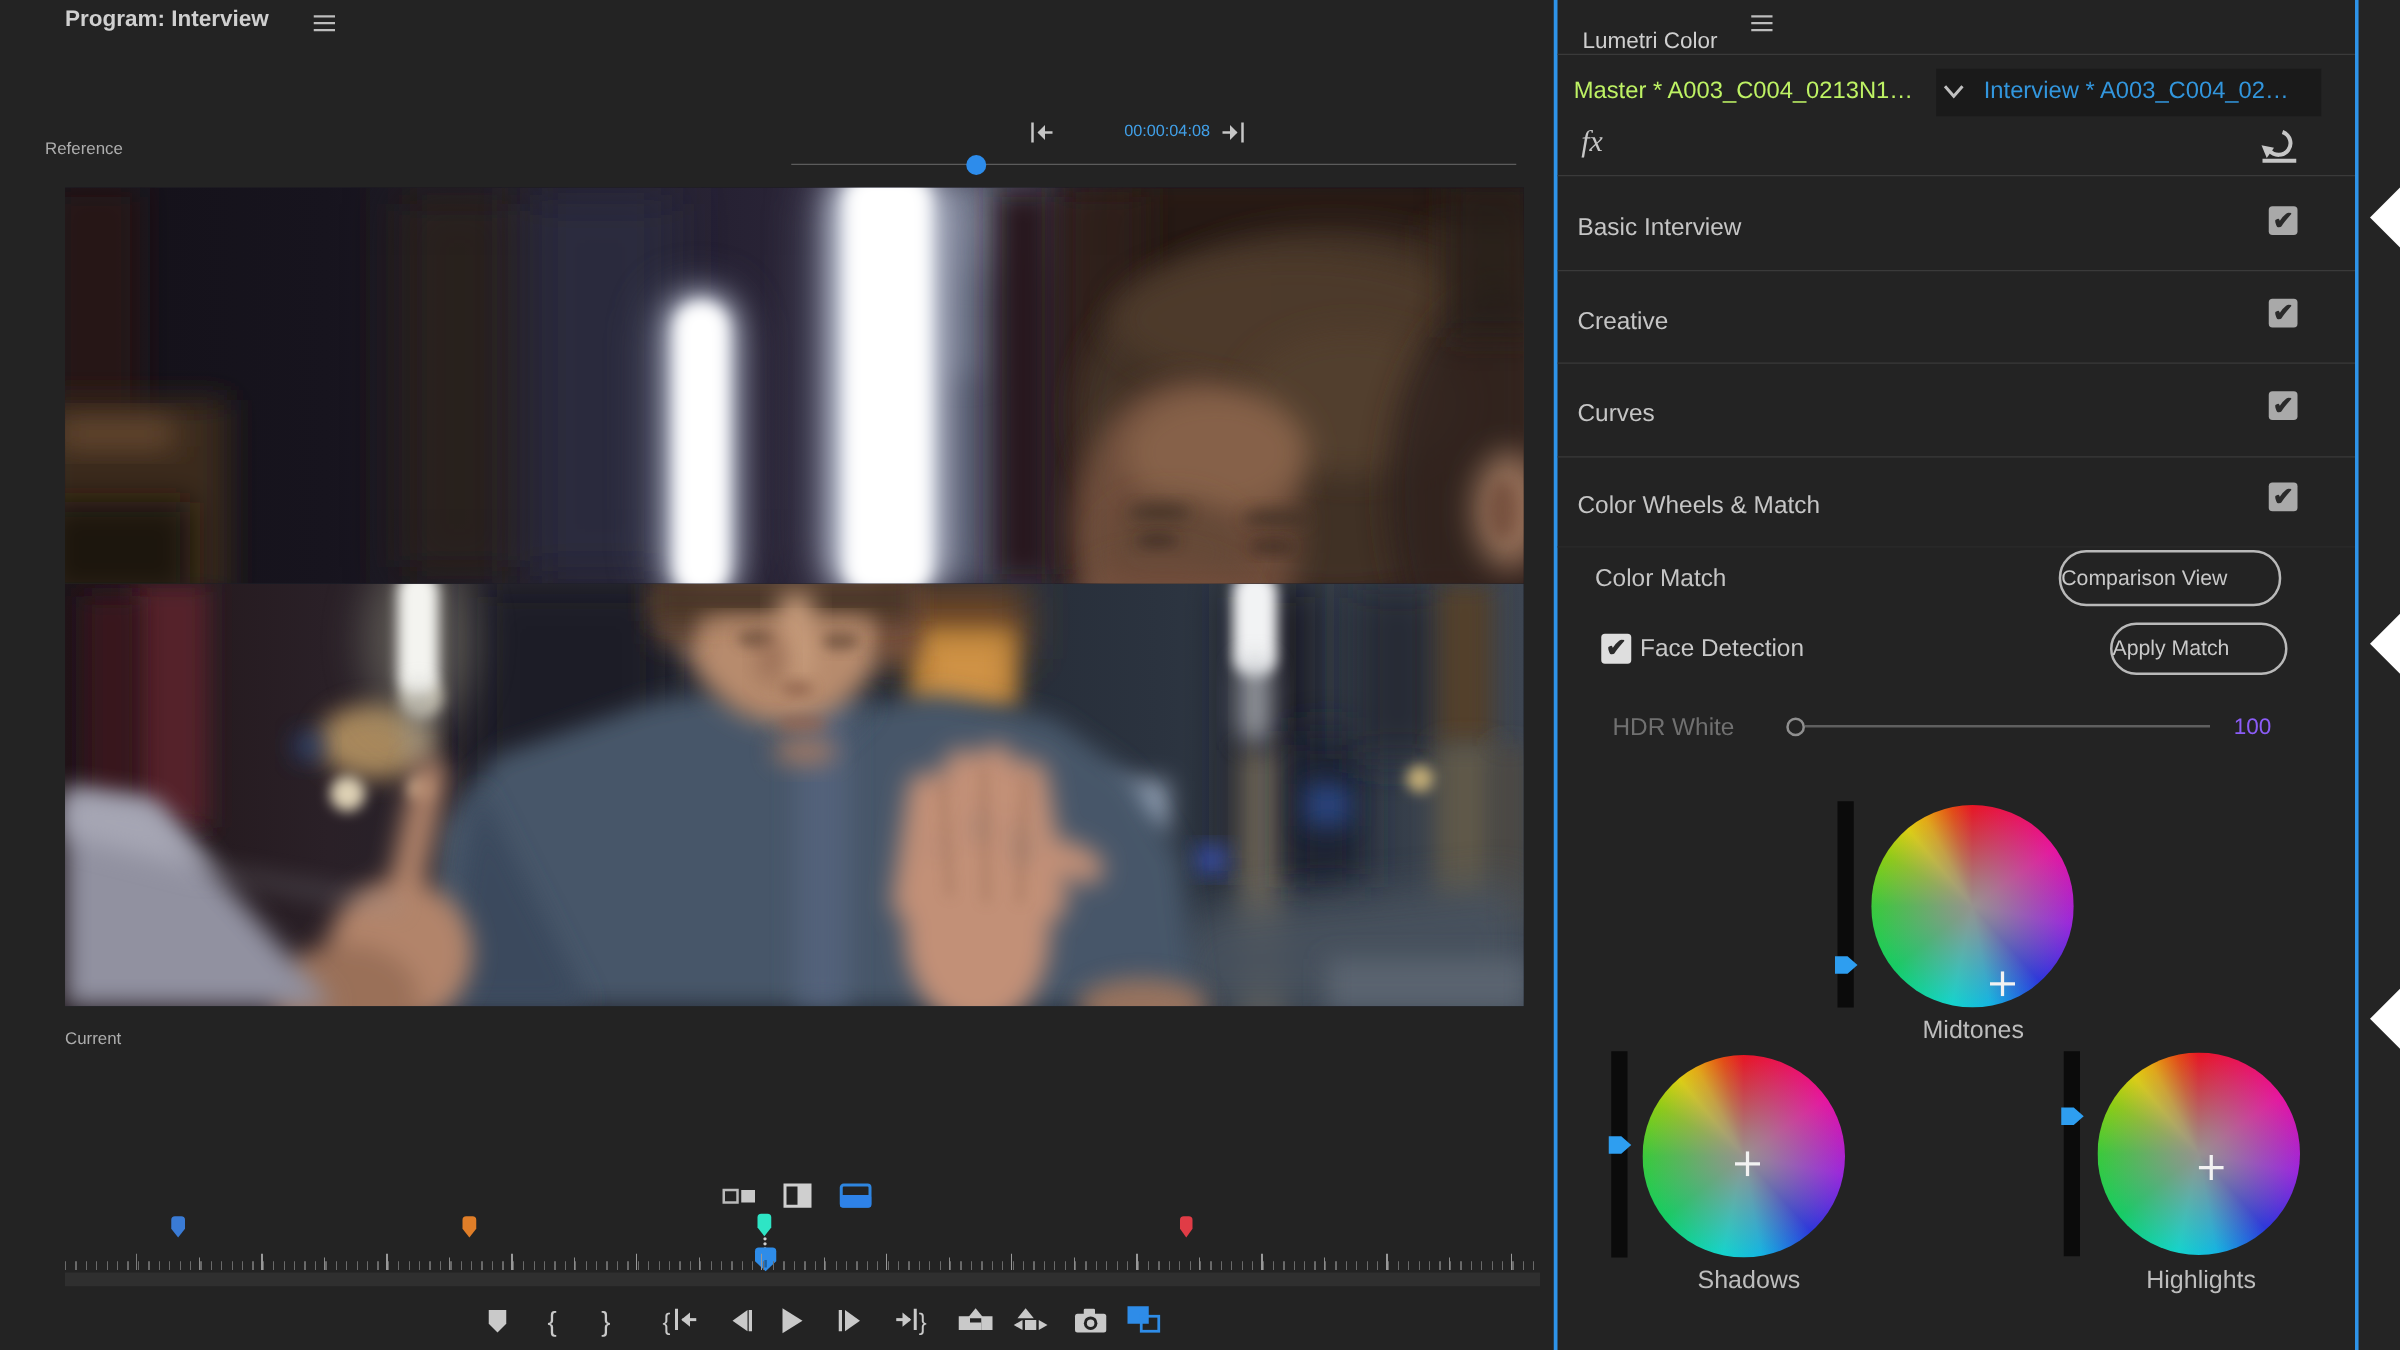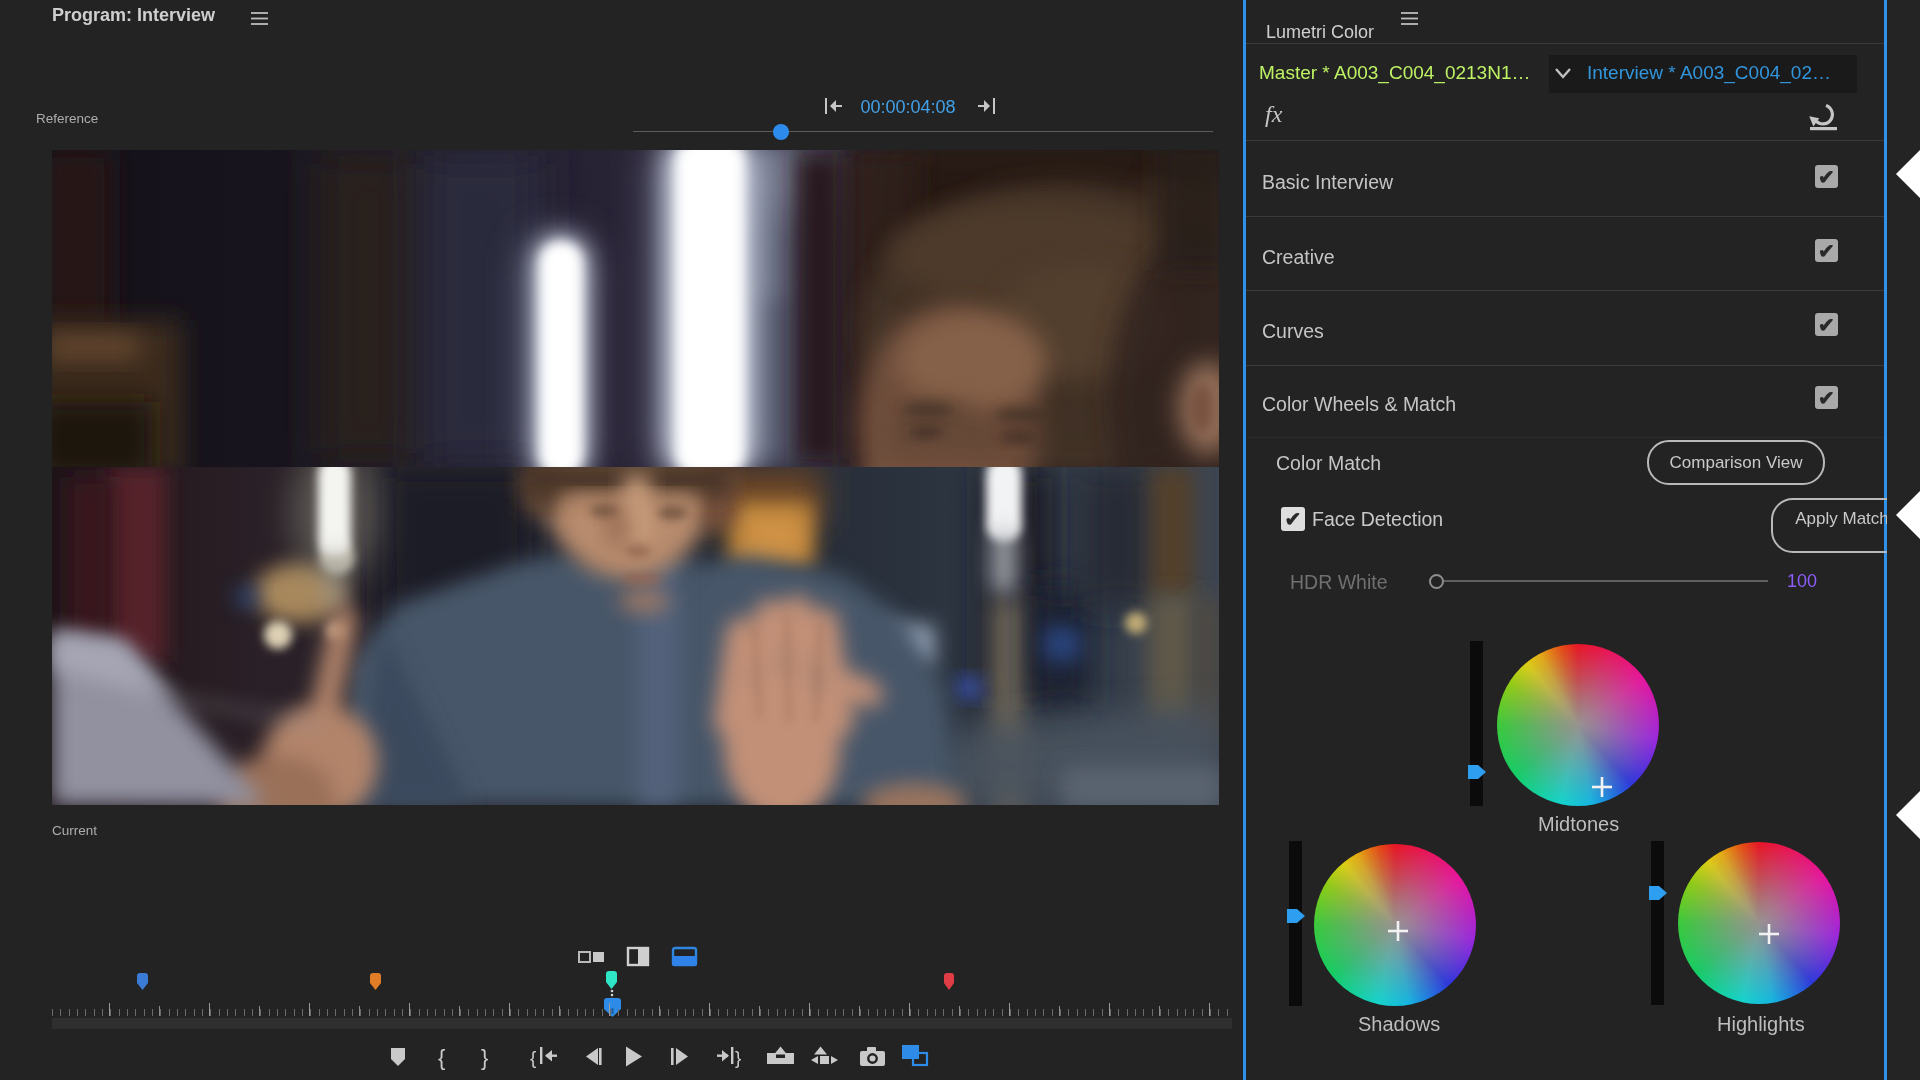--- a/index.html
+++ b/index.html
@@ -1,20 +1,20 @@
 <!DOCTYPE html>
 <html><head><meta charset="utf-8">
 <style>
 *{margin:0;padding:0;box-sizing:border-box}
 html,body{width:1920px;height:1080px;background:#232323;font-family:"Liberation Sans",sans-serif;overflow:hidden;-webkit-font-smoothing:antialiased}
 .abs{position:absolute}
 body{position:relative}
 .sep{position:absolute;height:1px;background:#3a3a3a}
 .cb{position:absolute;width:23px;height:23px;background:#a9a9a9;border-radius:3px;color:#2a2a2a;font-size:20px;font-weight:bold;text-align:center;line-height:24px}
-.btn{position:absolute;border:2px solid #b9b9b9;border-radius:22px;color:#c9c9c9;font-size:17px;text-align:center}
+.btn{position:absolute;border:2px solid #b9b9b9;border-radius:22px;color:#c9c9c9;font-size:17px;text-align:left}
 .rowtxt{position:absolute;color:#c5c5c5;font-size:19.5px}
 .wheel{position:absolute;border-radius:50%;
 background:radial-gradient(circle, rgba(150,147,143,1) 0%, rgba(150,147,143,0.8) 18%, rgba(148,146,144,0.45) 45%, rgba(148,146,144,0.14) 70%, rgba(148,146,144,0) 88%),
 conic-gradient(#f50214, #f500a2 55deg, #9c16e8 100deg, #1c28e8 138deg, #00baee 170deg, #00ded6 192deg, #00d65c 232deg, #2cd22e 270deg, #8cd600 300deg, #e8d800 320deg, #f2ac00 332deg, #f24000 348deg, #f50214 360deg)}
 .vbar{position:absolute;width:13px;background:#0b0b0b}
 .wlabel{position:absolute;color:#bdbdbd;font-size:20px}
 </style></head>
 <body>
 
 <div class="abs" style="left:52px;top:5px;color:#cfcfcf;font-size:18px;font-weight:bold;letter-spacing:0px">Program: Interview</div>
@@ -31,21 +31,21 @@
 <svg class="abs" style="left:820px;top:95px" width="180" height="22">
  <g stroke="#c6c6c6" stroke-width="2" fill="#c6c6c6">
   <line x1="6" y1="3" x2="6" y2="19"></line>
   <line x1="11" y1="11" x2="22" y2="11"></line>
   <path d="M16,5 L10,11 L16,17 z" stroke="none"></path>
   <line x1="158" y1="11" x2="169" y2="11"></line>
   <path d="M164,5 L170,11 L164,17 z" stroke="none"></path>
   <line x1="174" y1="3" x2="174" y2="19"></line>
  </g>
 </svg>
-<div class="abs" style="left:848px;top:97px;width:120px;text-align:center;color:#41a0e8;font-size:18px">00:00:04:08</div>
+<div class="abs" style="left:848px;top:97px;width:120px;text-align:right;color:#41a0e8;font-size:13px">00:00:04:08</div>
 <div class="abs" style="left:633px;top:131px;width:580px;height:1px;background:#5c5c5c"></div>
 <div class="abs" style="left:773px;top:124px;width:16px;height:16px;border-radius:50%;background:#2d8ceb"></div>
 
 <div class="abs" style="left:52px;top:150px;width:1167px;height:317px;overflow:hidden;background:#1a1722">
 <svg width="1167" height="317" viewBox="0 0 1167 317">
  <defs>
   <filter id="b6" x="-60%" y="-60%" width="220%" height="220%">
           <feGaussianBlur stdDeviation="6"></feGaussianBlur>
         </filter>
   <filter id="b12" x="-60%" y="-60%" width="220%" height="220%">
@@ -342,21 +342,21 @@
 
 <div class="rowtxt" style="left:1262px;top:393px">Color Wheels &amp; Match</div>
 <div class="cb" style="left:1815px;top:386px">✔</div>
 <div class="sep" style="left:1246px;top:437px;width:638px;background:#2b2b2b"></div>
 
 <div class="rowtxt" style="left:1276px;top:452px">Color Match</div>
 <div class="btn" style="left:1647px;top:440px;width:178px;height:45px;line-height:41px">Comparison View</div>
 
 <div class="cb" style="left:1281px;top:507px;width:24px;height:24px;background:#dedede;line-height:24px">✔</div>
 <div class="rowtxt" style="left:1312px;top:508px;color:#c8c8c8">Face Detection</div>
-<div class="btn" style="left:1771px;top:498px;width:142px;height:55px;line-height:38px">Apply Match</div>
+<div class="btn" style="left:1688px;top:498px;width:142px;height:42px;line-height:38px">Apply Match</div>
 
 <div class="rowtxt" style="left:1290px;top:571px;color:#707070">HDR White</div>
 <div class="abs" style="left:1429px;top:574px;width:15px;height:15px;border:2px solid #8f8f8f;border-radius:50%"></div>
 <div class="abs" style="left:1444px;top:580px;width:324px;height:2px;background:#5f5f5f"></div>
 <div class="abs" style="left:1787px;top:571px;color:#8b5cf6;font-size:18px">100</div>
 
 <div class="vbar" style="left:1470px;top:641px;height:165px"></div>
 <svg class="abs" style="left:1467px;top:764px" width="21" height="17">
     <path d="M1,1 h10 l8,7 l-8,7 h-10 z" fill="#2e9ef0"></path>
   </svg>

